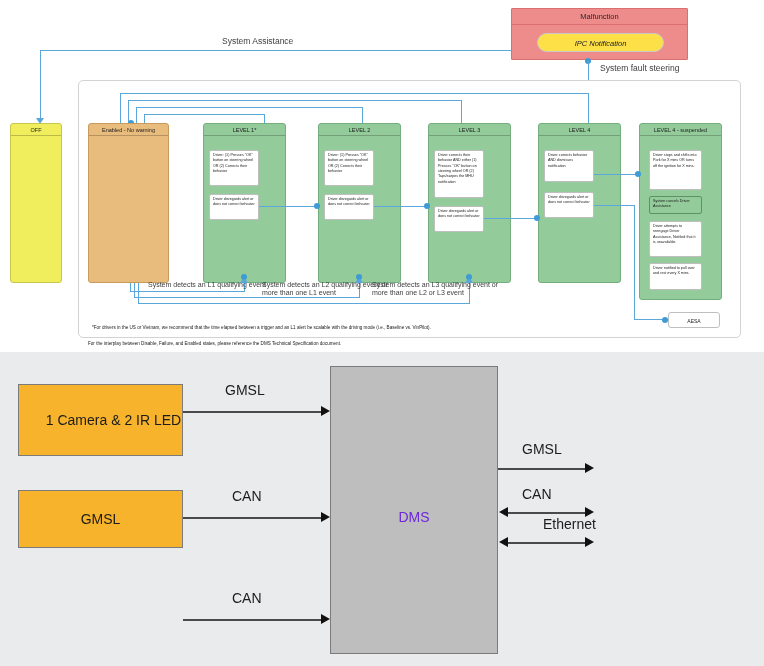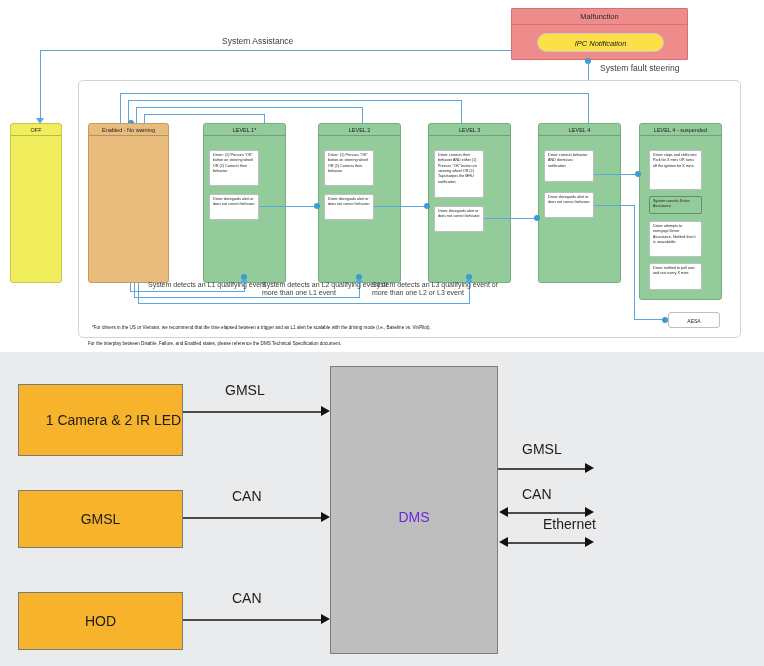--- a/index.html
+++ b/index.html
@@ -343,21 +343,20 @@
     <div class="edge-label" style="left:372px; top:289px;">more than one L2 or L3 event</div>
 
     <div class="footnote" style="left:92px; top:325px;">*For drivers in the US or Vietnam, we recommend that the time elapsed between a trigger and an L1 alert be scalable with the driving mode (i.e., Baseline vs. VinPilot).</div>
     <div class="footnote" style="left:88px; top:341px;">For the interplay between Disable, Failure, and Enabled states, please reference the DMS Technical Specification document.</div>
   </div>
 
   <div id="bottom-diagram">
 
     <div class="blk blk-orange" style="left:18px; top:32px; width:165px; height:72px;padding-left:26px;">1 Camera &amp; 2 IR LED</div>
     <div class="blk blk-orange" style="left:18px; top:138px; width:165px; height:58px;">GMSL</div>
-    <div class="blk blk-orange" style="left:18px; top:240px; width:165px; height:58px;">HOD</div>
 
     <div id="xavier-block">
       <div id="dms-label">DMS</div>
     </div>
 
 
     <div class="bline" style="left:183px; top:59px; width:141px;"></div>
     <div class="bhead-r" style="left:321px; top:54px;"></div>
     <div class="blabel" style="left:225px; top:30px;">GMSL</div>
 

